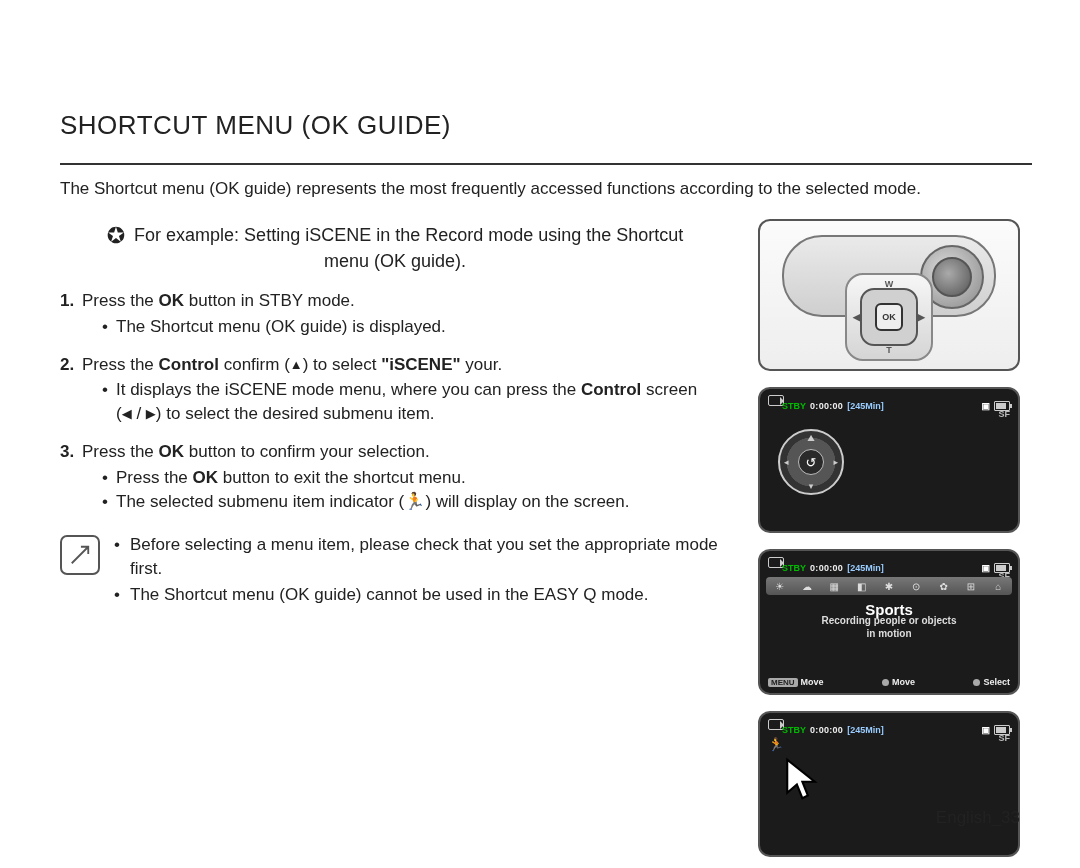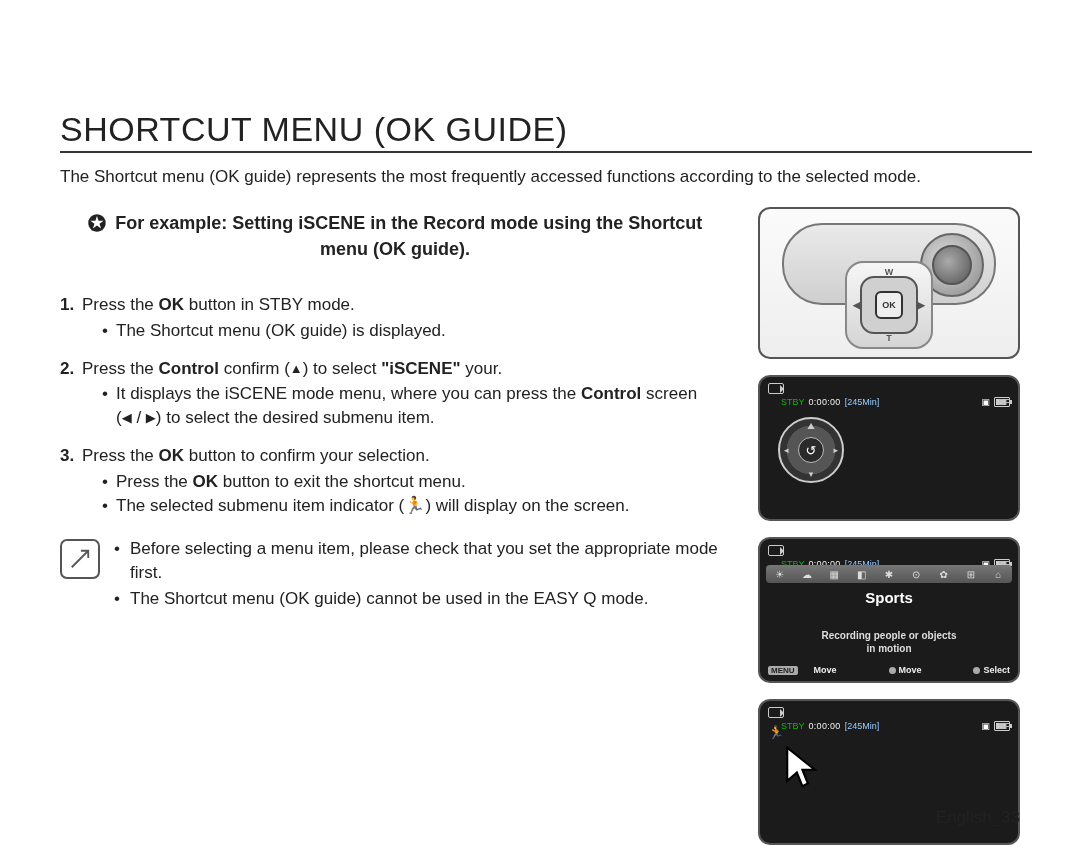--- a/index.html
+++ b/index.html
@@ -1,23 +1,23 @@
 <!DOCTYPE html>
 <html><head>
 <meta charset="utf-8">
 <style>
   html,body{margin:0;padding:0;background:#fff;font-family:Arial,Helvetica,sans-serif;color:#222}
   .page{width:1080px;height:868px;position:relative;box-sizing:border-box;padding:110px 48px 30px 60px}
-  h1{font-size:34px;font-weight:400;letter-spacing:.5px;margin:0 0 2px 0;text-transform:uppercase}
+  h1{font-size:26px;font-weight:400;letter-spacing:.5px;margin:0 0 22px 0;text-transform:uppercase}
   .rule{height:2px;background:#333;margin-bottom:14px}
   .intro{font-size:17px;margin:0 0 20px 0}
   .cols{display:flex;gap:28px}
   .left{flex:1 1 auto;max-width:670px}
   .right{width:262px;flex:0 0 262px}
-  .example{font-size:18px;font-weight:700;text-align:center;line-height:1.35;margin:0 0 32px 0}
+  .example{font-size:18px;font-weight:400;text-align:center;line-height:1.35;margin:0 0 16px 0}
   .example .bullet{font-size:22px;position:relative;top:2px;margin-right:4px}
   ol.steps{list-style:none;padding:0;margin:0;font-size:17px;line-height:1.4}
   ol.steps>li{margin:0 0 14px 0;padding-left:22px;position:relative}
   ol.steps>li>.num{position:absolute;left:0;font-weight:700}
   ol.steps b{font-weight:700}
   ul.sub{list-style:none;padding-left:20px;margin:2px 0 0 0}
   ul.sub>li{position:relative;padding-left:14px}
   ul.sub>li:before{content:"•";position:absolute;left:0}
   .tri{display:inline-block;font-size:13px;line-height:1;vertical-align:baseline;position:relative;top:-1px}
   .noteblock{display:flex;gap:14px;margin-top:20px;font-size:17px;line-height:1.4}
@@ -38,21 +38,21 @@
   .cam-ok{position:absolute;left:50%;bottom:8px;transform:translateX(-50%);width:84px;height:84px;background:linear-gradient(#f6f6f6,#d5d5d5);border:2px solid #888;border-radius:18px;display:flex;align-items:center;justify-content:center}
   .cam-ok .inner{width:54px;height:54px;border:2px solid #555;border-radius:14px;display:flex;align-items:center;justify-content:center;background:#d0d0d0}
   .cam-ok .btn{width:24px;height:24px;border:2px solid #333;border-radius:6px;display:flex;align-items:center;justify-content:center;font-size:9px;font-weight:700;color:#333;background:#eee}
   .cam-ok .mk{position:absolute;font-size:9px;color:#555;font-weight:700}
   .mk.w{top:4px;left:50%;transform:translateX(-50%)}
   .mk.t{bottom:4px;left:50%;transform:translateX(-50%)}
   .mk.l{left:6px;top:50%;transform:translateY(-50%)}
   .mk.r{right:6px;top:50%;transform:translateY(-50%)}
 
   .lcd{background:#1b1b1b;height:146px;position:relative;color:#fff;font-size:9px;font-family:Arial}
-  .lcd .status{position:absolute;top:20px;left:8px;right:8px;display:flex;align-items:flex-end;gap:4px;font-weight:400}
+  .lcd .status{position:absolute;top:12px;left:8px;right:8px;display:flex;align-items:flex-end;gap:4px;font-weight:700}
   .lcd .status .stby{color:#0b0}
   .lcd .status .time{color:#eee;letter-spacing:.3px}
   .lcd .status .dur{color:#9cf}
   .lcd .status .spacer{flex:1}
   .lcd .batt{width:14px;height:8px;border:1px solid #ccc;border-radius:1px;position:relative}
   .lcd .batt:before{content:"";position:absolute;left:1px;top:1px;bottom:1px;width:10px;background:#ccc}
   .lcd .batt:after{content:"";position:absolute;right:-3px;top:2px;width:2px;height:4px;background:#ccc}
   .lcd .sf{position:absolute;top:20px;right:8px;color:#bbb;font-weight:700}
   .lcd .camglyph{position:absolute;left:8px;top:6px;width:14px;height:9px;border:1px solid #ccc;border-radius:2px}
   .lcd .camglyph:after{content:"";position:absolute;right:-5px;top:1px;border:4px solid transparent;border-left-color:#ccc}
@@ -64,23 +64,23 @@
   .wheel .m{position:absolute;font-size:9px;color:#ccc}
   .wheel .m.up{top:2px;left:50%;transform:translateX(-50%)}
   .wheel .m.dn{bottom:2px;left:50%;transform:translateX(-50%)}
   .wheel .m.lf{left:4px;top:50%;transform:translateY(-50%)}
   .wheel .m.rt{right:4px;top:50%;transform:translateY(-50%)}
 
   
   .lcd2 .bar{position:absolute;left:6px;right:6px;top:26px;height:18px;border-radius:4px;background:linear-gradient(#777,#555);display:flex;align-items:center;justify-content:space-around}
   .lcd2 .bar span{width:14px;height:14px;display:flex;align-items:center;justify-content:center;font-size:10px;color:#ddd}
   .lcd2 .label{position:absolute;left:0;right:0;top:50px;text-align:center;font-weight:700;font-size:15px;color:#fff}
-  .lcd2 .desc{position:absolute;left:0;right:0;top:91px;text-align:center;font-weight:700;font-size:10px;color:#ddd;line-height:1.25}
+  .lcd2 .desc{position:absolute;left:0;right:0;top:64px;text-align:center;font-weight:700;font-size:10px;color:#ddd;line-height:1.25}
   .lcd2 .foot{position:absolute;left:8px;right:8px;bottom:6px;display:flex;justify-content:space-between;font-weight:700;font-size:9px;color:#eee}
-  .lcd2 .foot span b.k{background:#aaa;color:#222;border-radius:2px;padding:0 3px;margin-right:16px;font-size:8px}
+  .lcd2 .foot span b.k{background:#aaa;color:#222;border-radius:2px;padding:0 3px;margin-right:3px;font-size:8px}
   .lcd2 .foot .dot{display:inline-block;width:7px;height:7px;border-radius:50%;background:#aaa;margin-right:3px;position:relative;top:1px}
 
   
   .lcd3 .cursor{position:absolute;left:24px;top:44px;width:34px;height:44px;}
   .lcd3 .cursor svg{width:100%;height:100%}
   .lcd3 .runner{position:absolute;left:8px;top:24px;font-size:13px;color:#ddd}
 
 </style>
 </head>
 <body>

